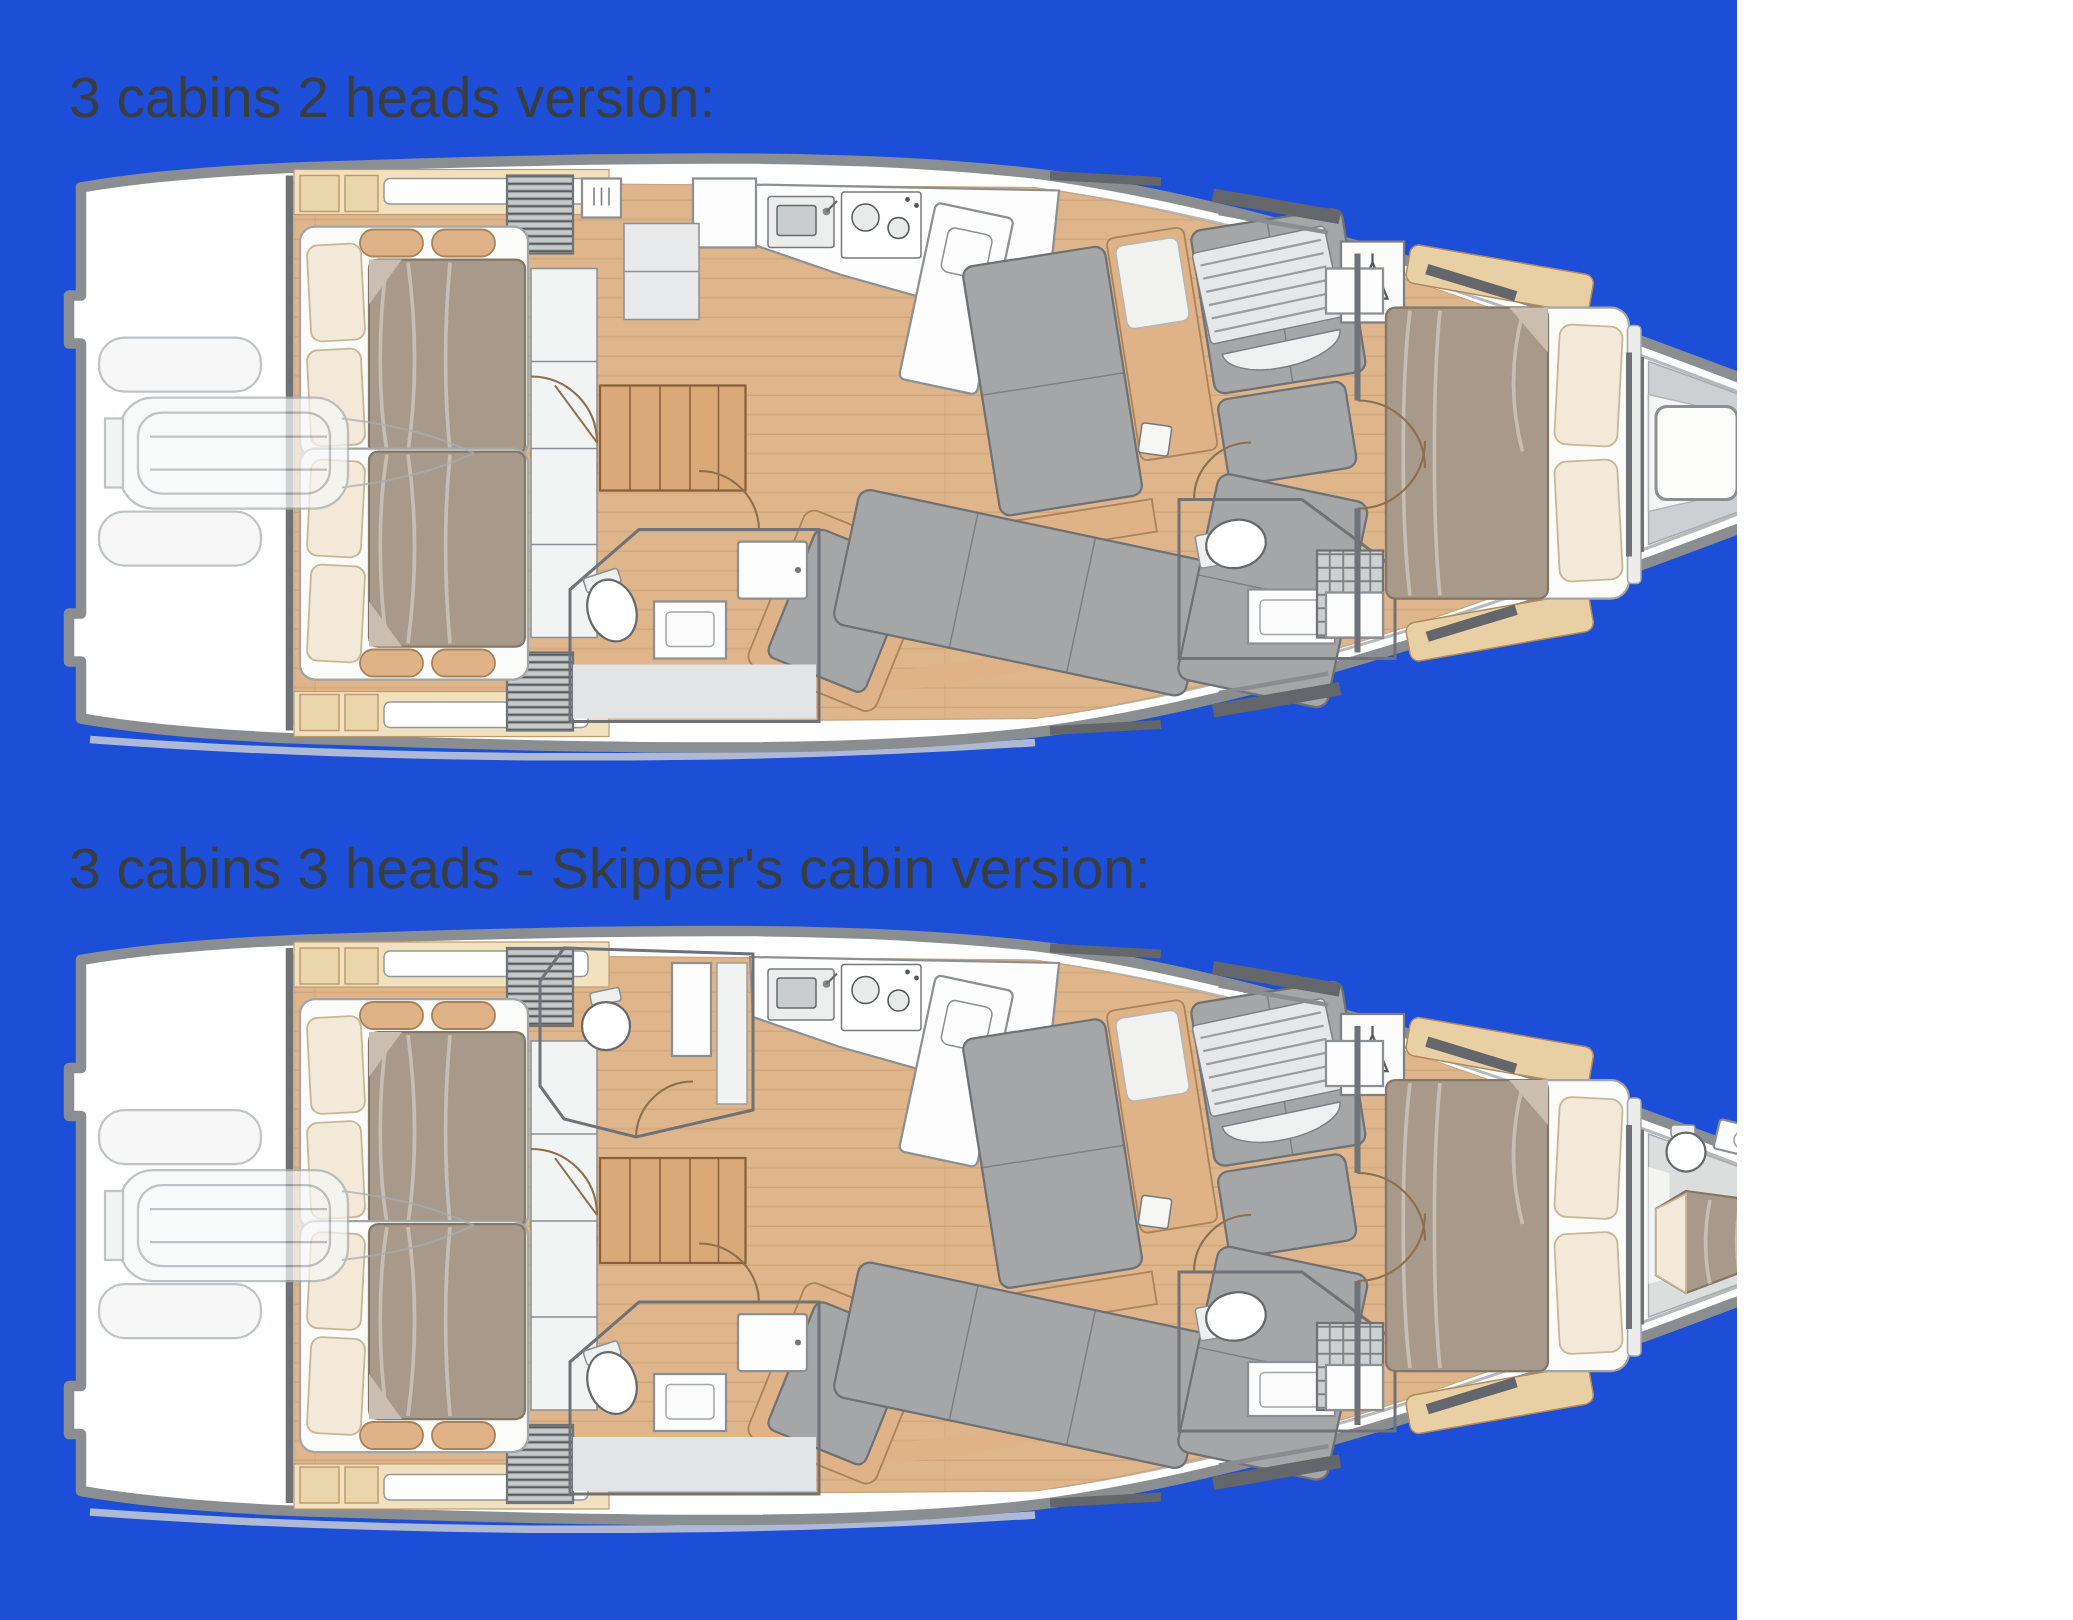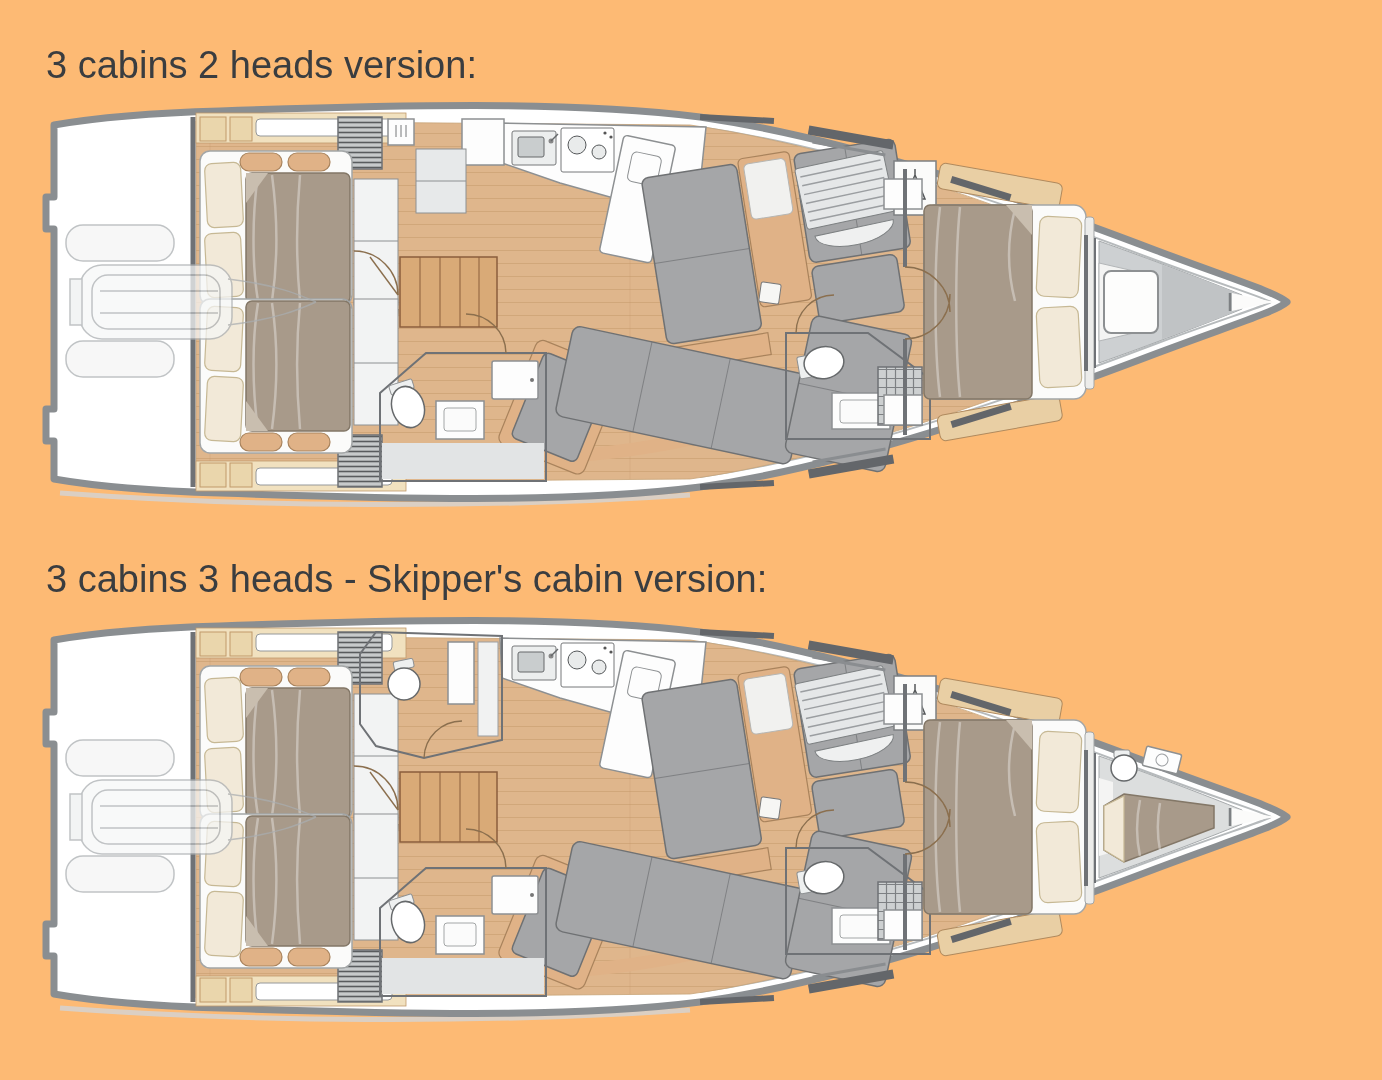--- a/index.html
+++ b/index.html
@@ -1,21 +1,21 @@
 <!DOCTYPE html>
 <html style="--hull: #8a8e91; --wall: #6f7276; --wood: #dfb68c; --plank: #c49767; --trim: #e0b287; --duvet: #a89a8a; --pillow: #f2e9d8; --cushion: #a5a6a8; --floor: #d7d9da; --title: #3a3d40;"><head>
 <meta charset="utf-8">
 <style>
   :root{
     --hull:#8a8e91; --wall:#6f7276; --wood:#dfb68c; --plank:#c49767;
     --trim:#e0b287; --duvet:#a89a8a; --pillow:#f2e9d8; --cushion:#a5a6a8;
     --floor:#d7d9da; --title:#3a3d40;
   }
   html,body{margin:0;padding:0;background:#fff;}
-  .page{position:relative;width:1382px;height:1080px;background:#fdba74;overflow:hidden;}
+  .page{position:relative;width:1158px;height:1080px;background:#1d4ed8;overflow:hidden;}
   svg{display:block;}
   .title{font:38px "Liberation Sans", sans-serif; fill:var(--title);}
   .cushion{fill:var(--cushion);stroke:#6f7173;stroke-width:1.5;}
   .tan{fill:var(--trim);stroke:#a9835c;stroke-width:1.2;}
   .whitefurn{fill:#fdfdfd;stroke:#8d9092;stroke-width:1.5;}
   .door{fill:none;stroke:#8b6f4e;stroke-width:1.4;}
   .wall-line{stroke:var(--wall);fill:none;}
   .duv{fill:var(--duvet);stroke:#837767;stroke-width:1.5;}
   .pil{fill:var(--pillow);stroke:#c6b894;stroke-width:1.2;}
   .seam{stroke:#6f7173;stroke-width:1;fill:none;opacity:.7;}

